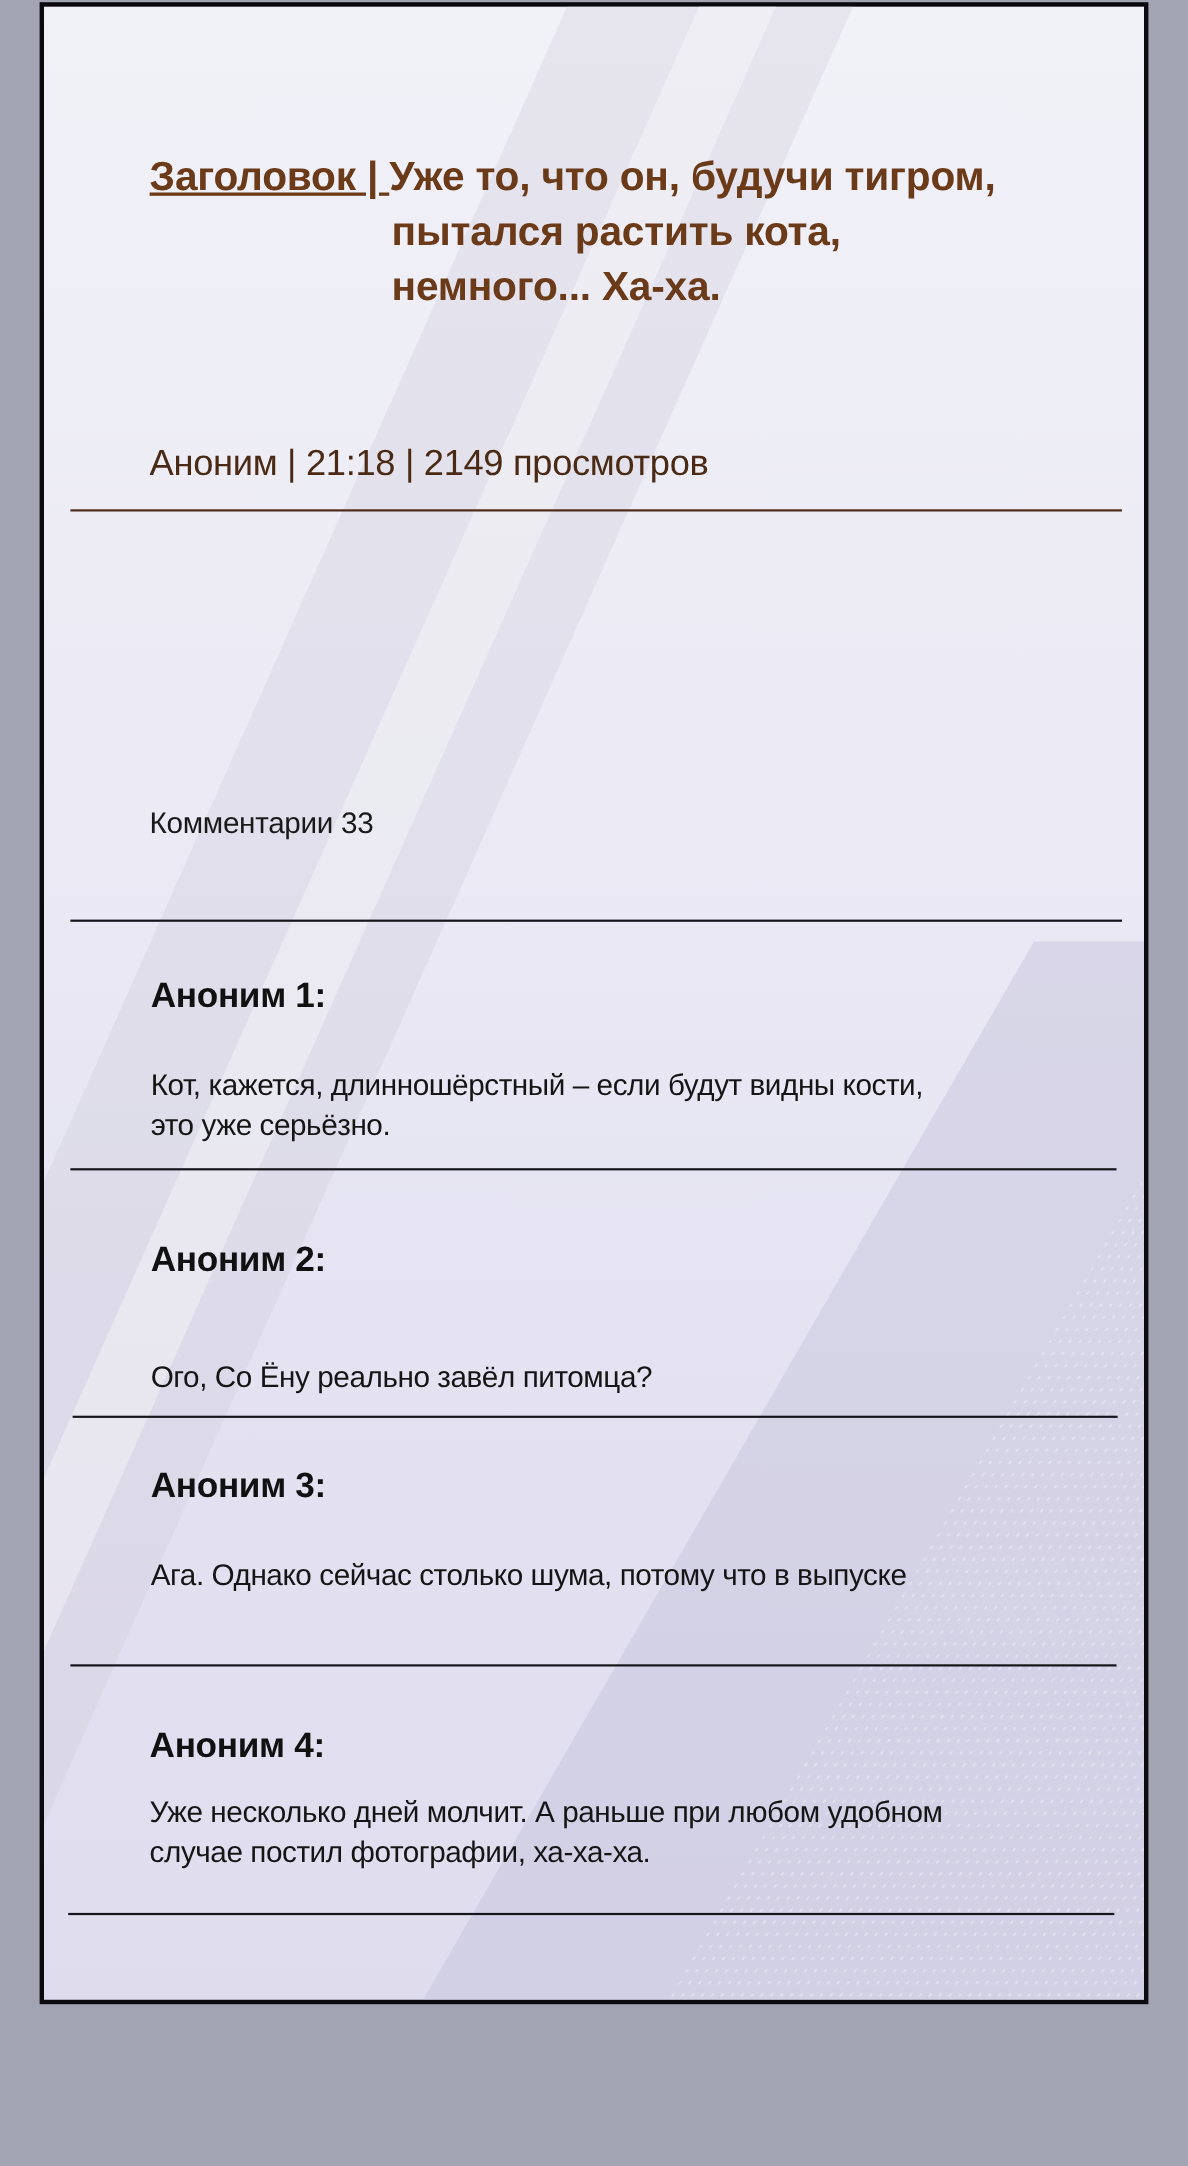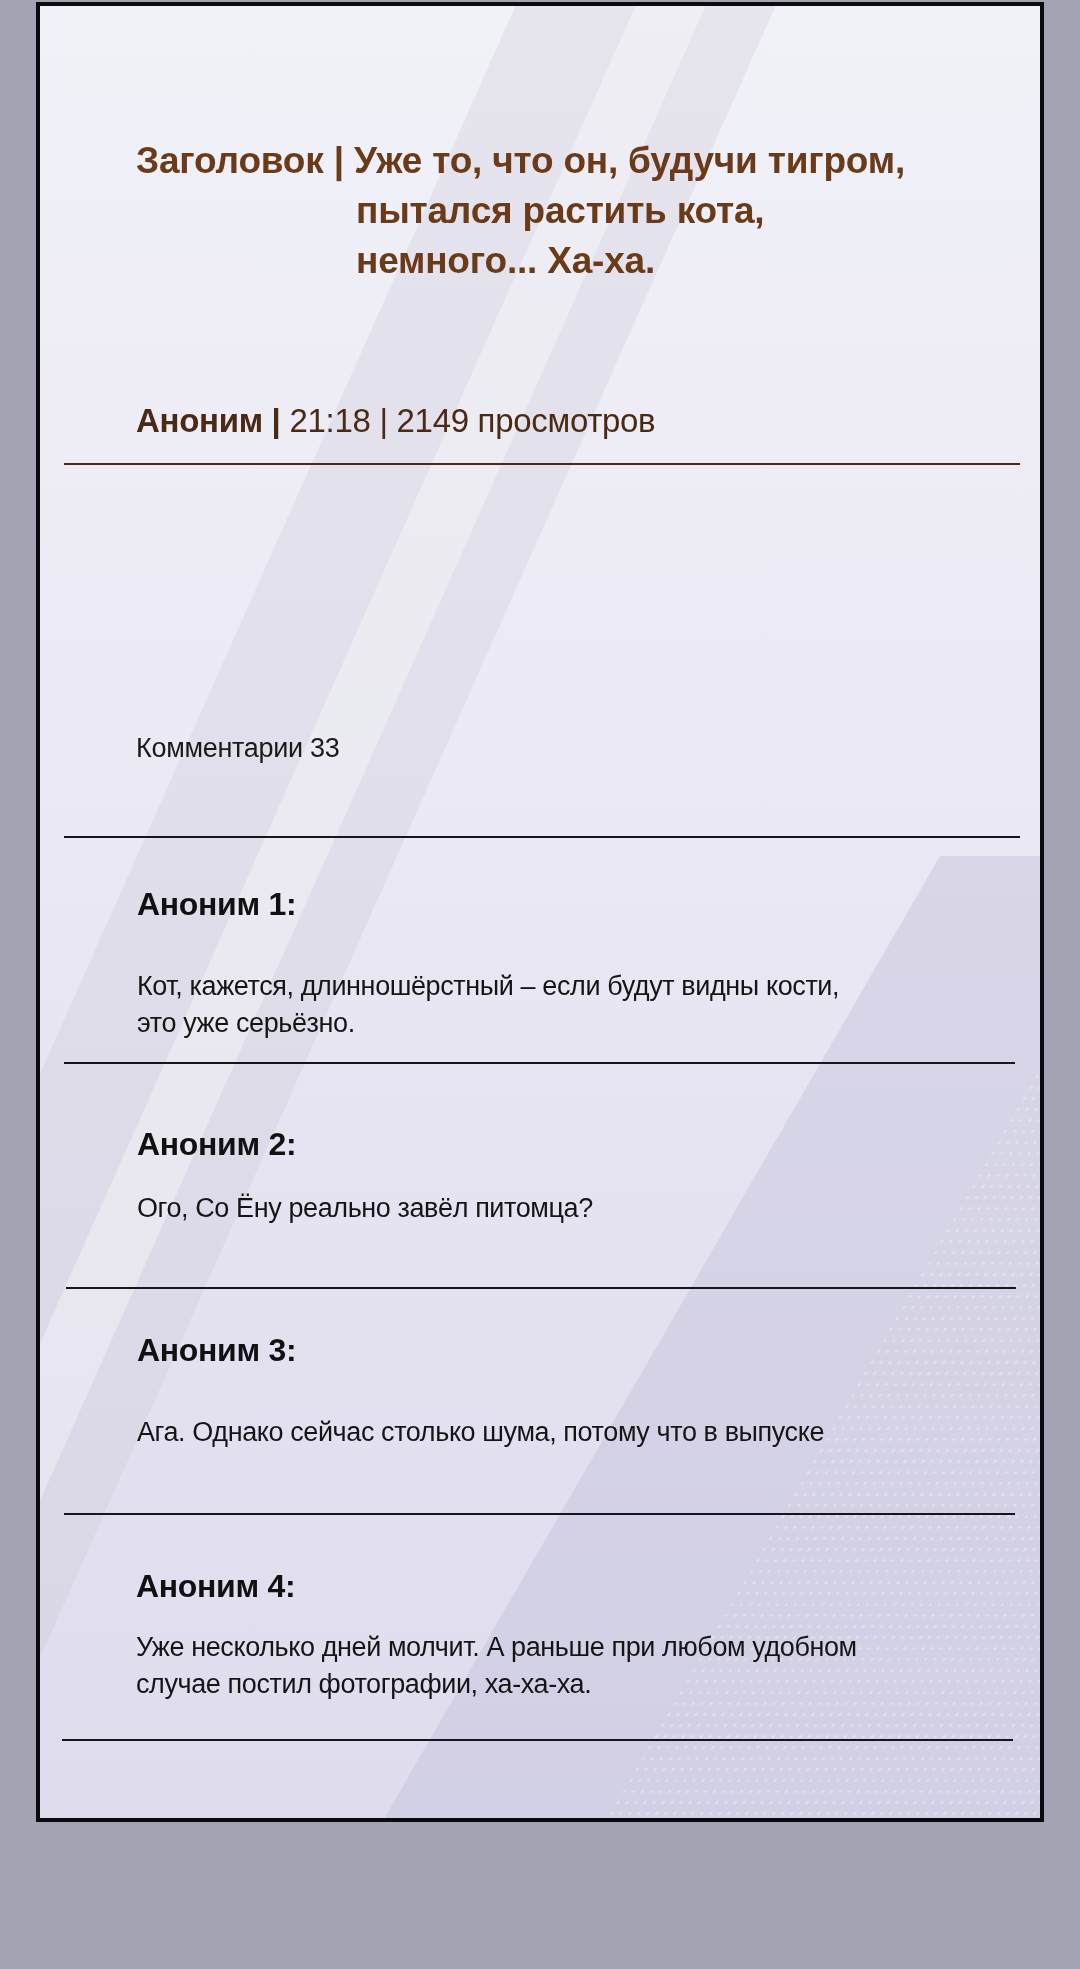--- a/index.html
+++ b/index.html
@@ -68,32 +68,32 @@
     .title {
       position: absolute;
       left: 96px;
       top: 130px;
       color: #6b3a18;
       font-weight: bold;
       font-size: 37px;
       line-height: 50px;
       letter-spacing: -0.2px;
     }
-    .title .prefix { display: inline; }
+    .title .prefix { display: inline; text-decoration: underline; }
     .title .line { display: block; }
     .title .indent { padding-left: 220px; }
     .meta {
       position: absolute;
       left: 96px;
       top: 396px;
       font-size: 33px;
       color: #4a2a14;
       letter-spacing: -0.3px;
     }
-    .meta .author { font-weight: bold; }
+    .meta .author { font-weight: normal; }
     .divider {
       position: absolute;
       height: 2px;
       background: #15151c;
     }
     .divider.brown { background: #4a2a18; height: 2px; }
     .body-text {
       position: absolute;
       left: 96px;
       font-size: 27px;
@@ -156,21 +156,21 @@
 
     <div class="comment-author" style="top:880px;">Аноним 1:</div>
     <div class="comment-text" style="top:962px;">
       <div>Кот, кажется, длинношёрстный – если будут видны кости,</div>
       <div>это уже серьёзно.</div>
     </div>
 
     <div class="divider" style="left:24px; top:1056px; width:951px;"></div>
 
     <div class="comment-author" style="top:1100px;margin-top:20px;">Аноним 2:</div>
-    <div class="comment-text" style="top:1184px;">
+    <div class="comment-text" style="top:1228px;">
       <div>Ого, Со Ёну реально завёл питомца?</div>
     </div>
 
     <div class="divider" style="left:26px; top:1281px; width:950px;"></div>
 
     <div class="comment-author" style="top:1326px;">Аноним 3:</div>
     <div class="comment-text" style="top:1408px;">
       <div>Ага. Однако сейчас столько шума, потому что в выпуске</div>
     </div>
 

